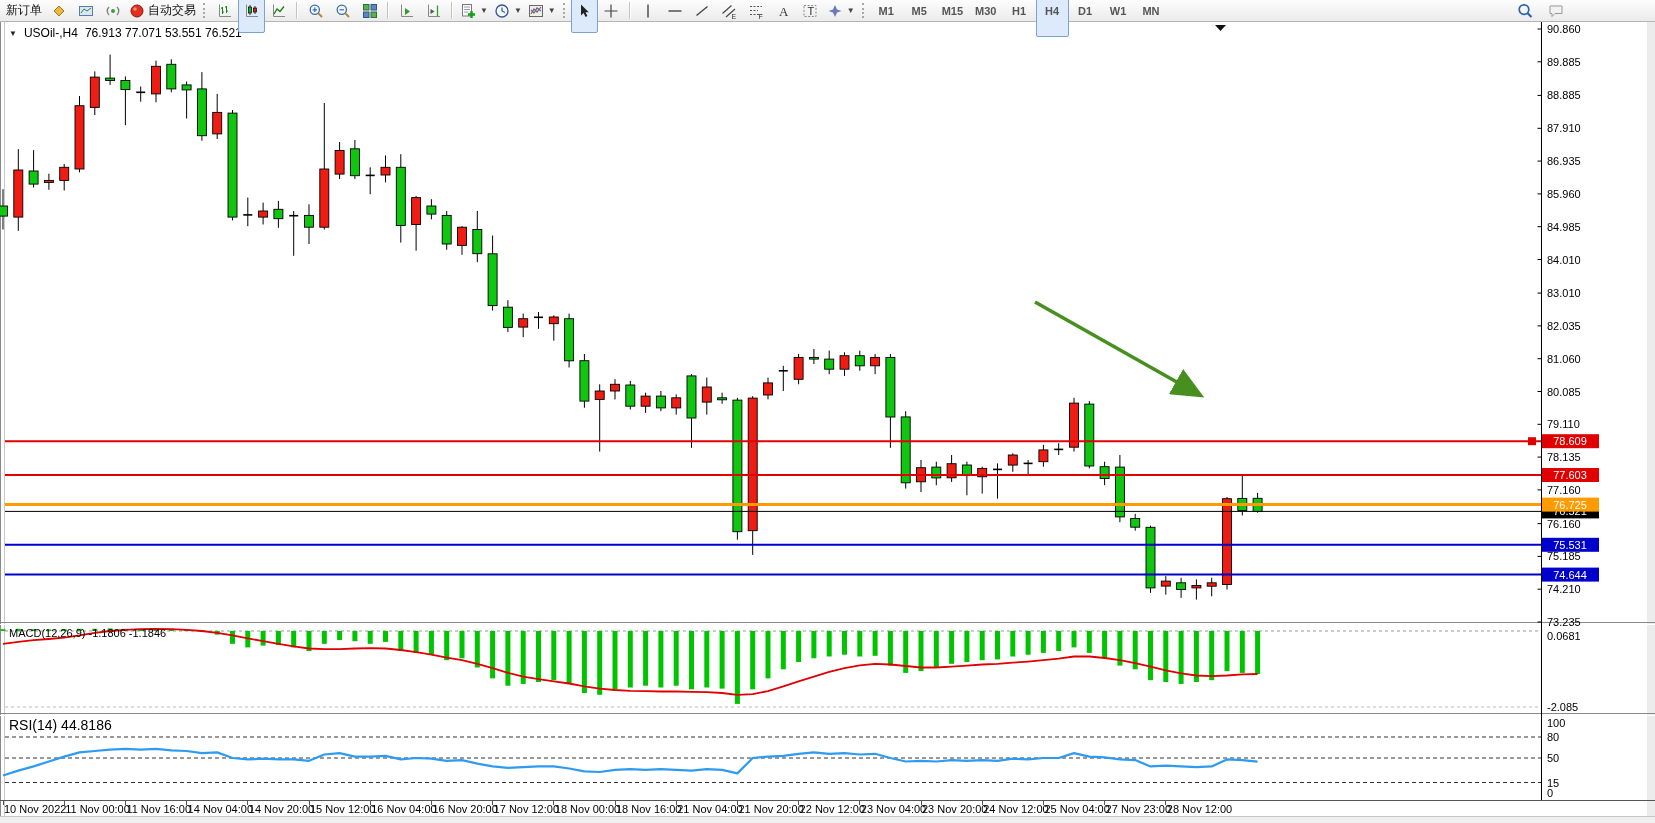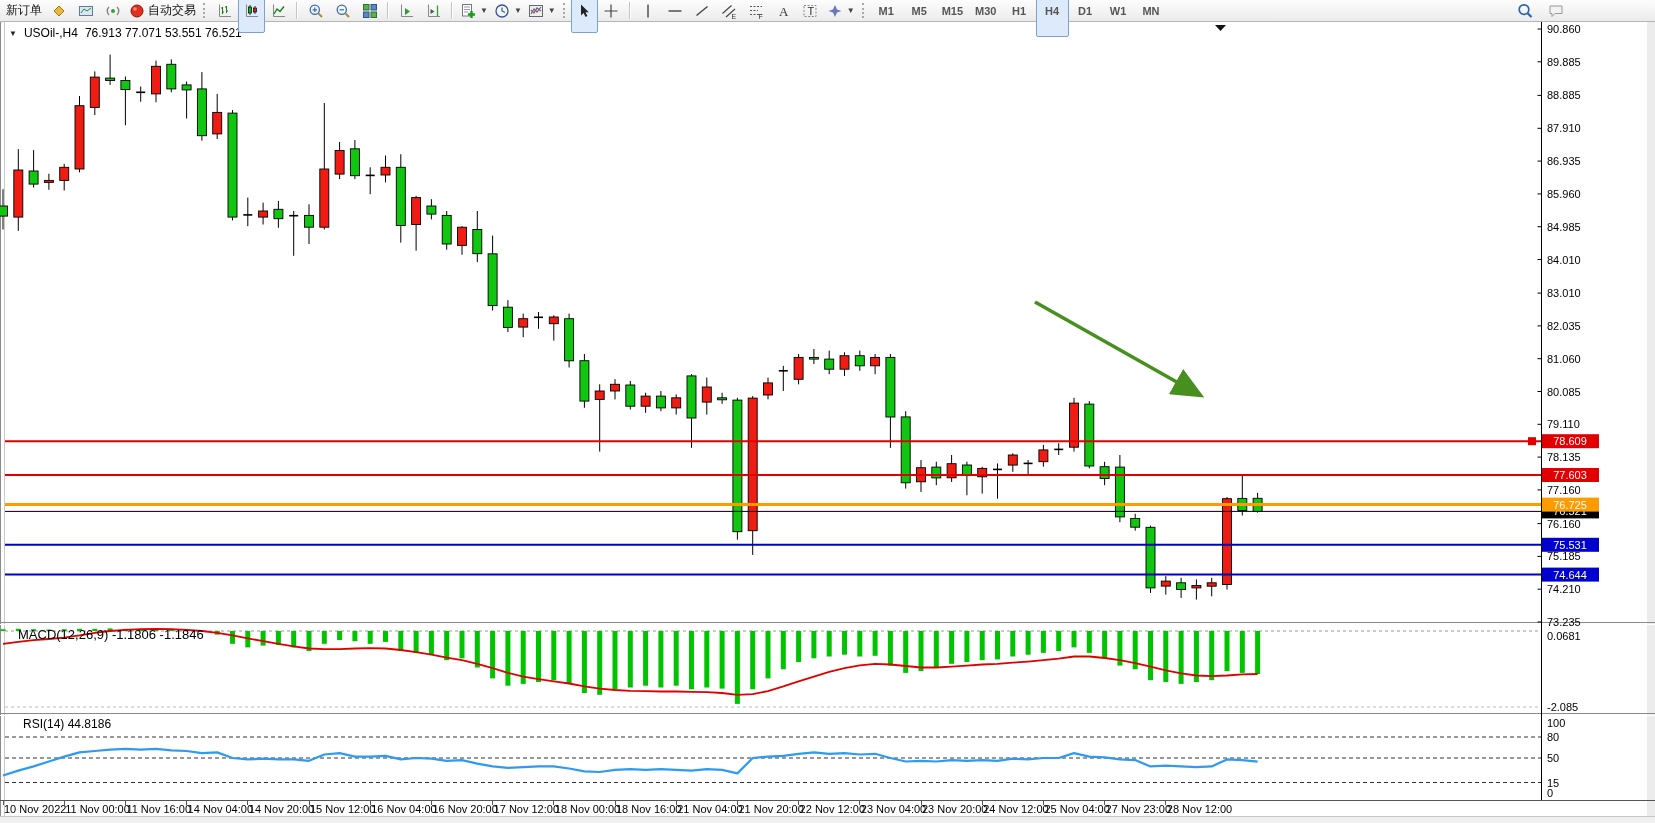--- a/index.html
+++ b/index.html
@@ -19,22 +19,22 @@
   .tb-right{margin-left:auto;display:flex;align-items:center;gap:4px;padding-right:86px}
   .caret{font-size:8px;color:#444;margin-left:1px}
   .chat-wrap{position:relative}
   .badge{position:absolute;top:-5px;right:-7px;background:#e8432d;color:#fff;border-radius:8px;
     font-size:9px;min-width:13px;height:13px;line-height:13px;text-align:center;border:1px solid #fff}
   
   #chart-svg{position:absolute;top:0;left:0;z-index:1}
   .ov{position:absolute;z-index:2;color:#000}
   .title{top:26px;left:9px;font-size:12px;display:flex;align-items:center;gap:7px}
   .title .dd{font-size:8px;color:#222}
-  .macd-l{top:627px;left:18px;font-size:13px}
-  .rsi-l{top:717px;left:23px;font-size:12px}
+  .macd-l{top:627px;left:9px;font-size:11px}
+  .rsi-l{top:717px;left:9px;font-size:14px}
 </style>
 </head>
 <body>
 
 <svg id="chart-svg" width="1655" height="823">
     <rect x="0" y="0" width="1655" height="823" fill="#fff"></rect>
     <rect x="1647" y="22" width="8" height="801" fill="#ececec"></rect>
     <rect x="0" y="817" width="1655" height="6" fill="#f0f0f0"></rect>
     <line x1="0.5" y1="22" x2="0.5" y2="817" stroke="#8a8a8a"></line>
     <line x1="4.5" y1="22" x2="4.5" y2="817" stroke="#c9c9c9"></line>

